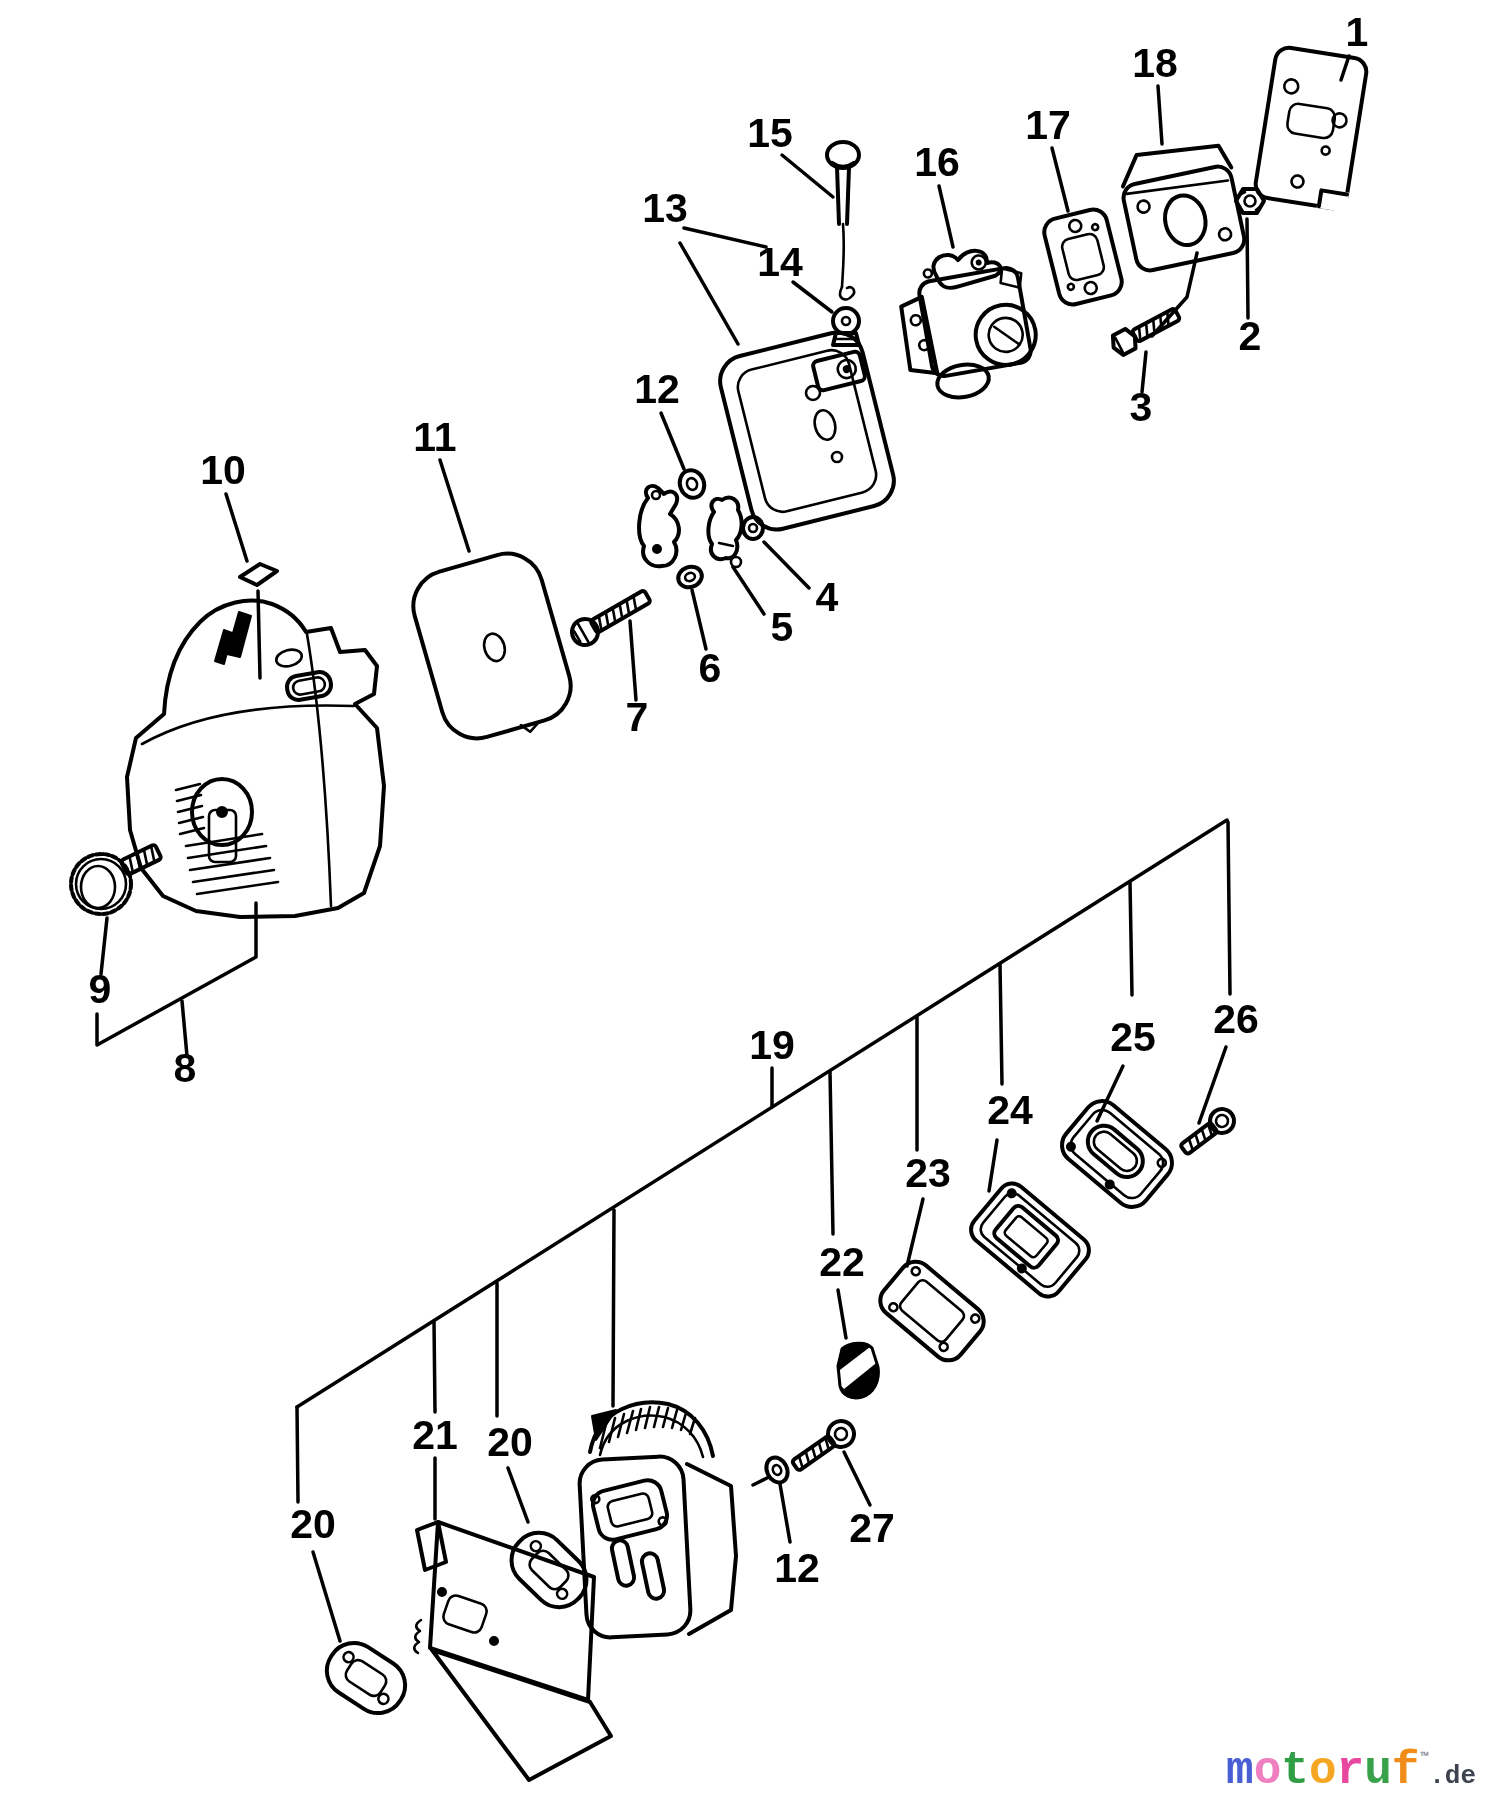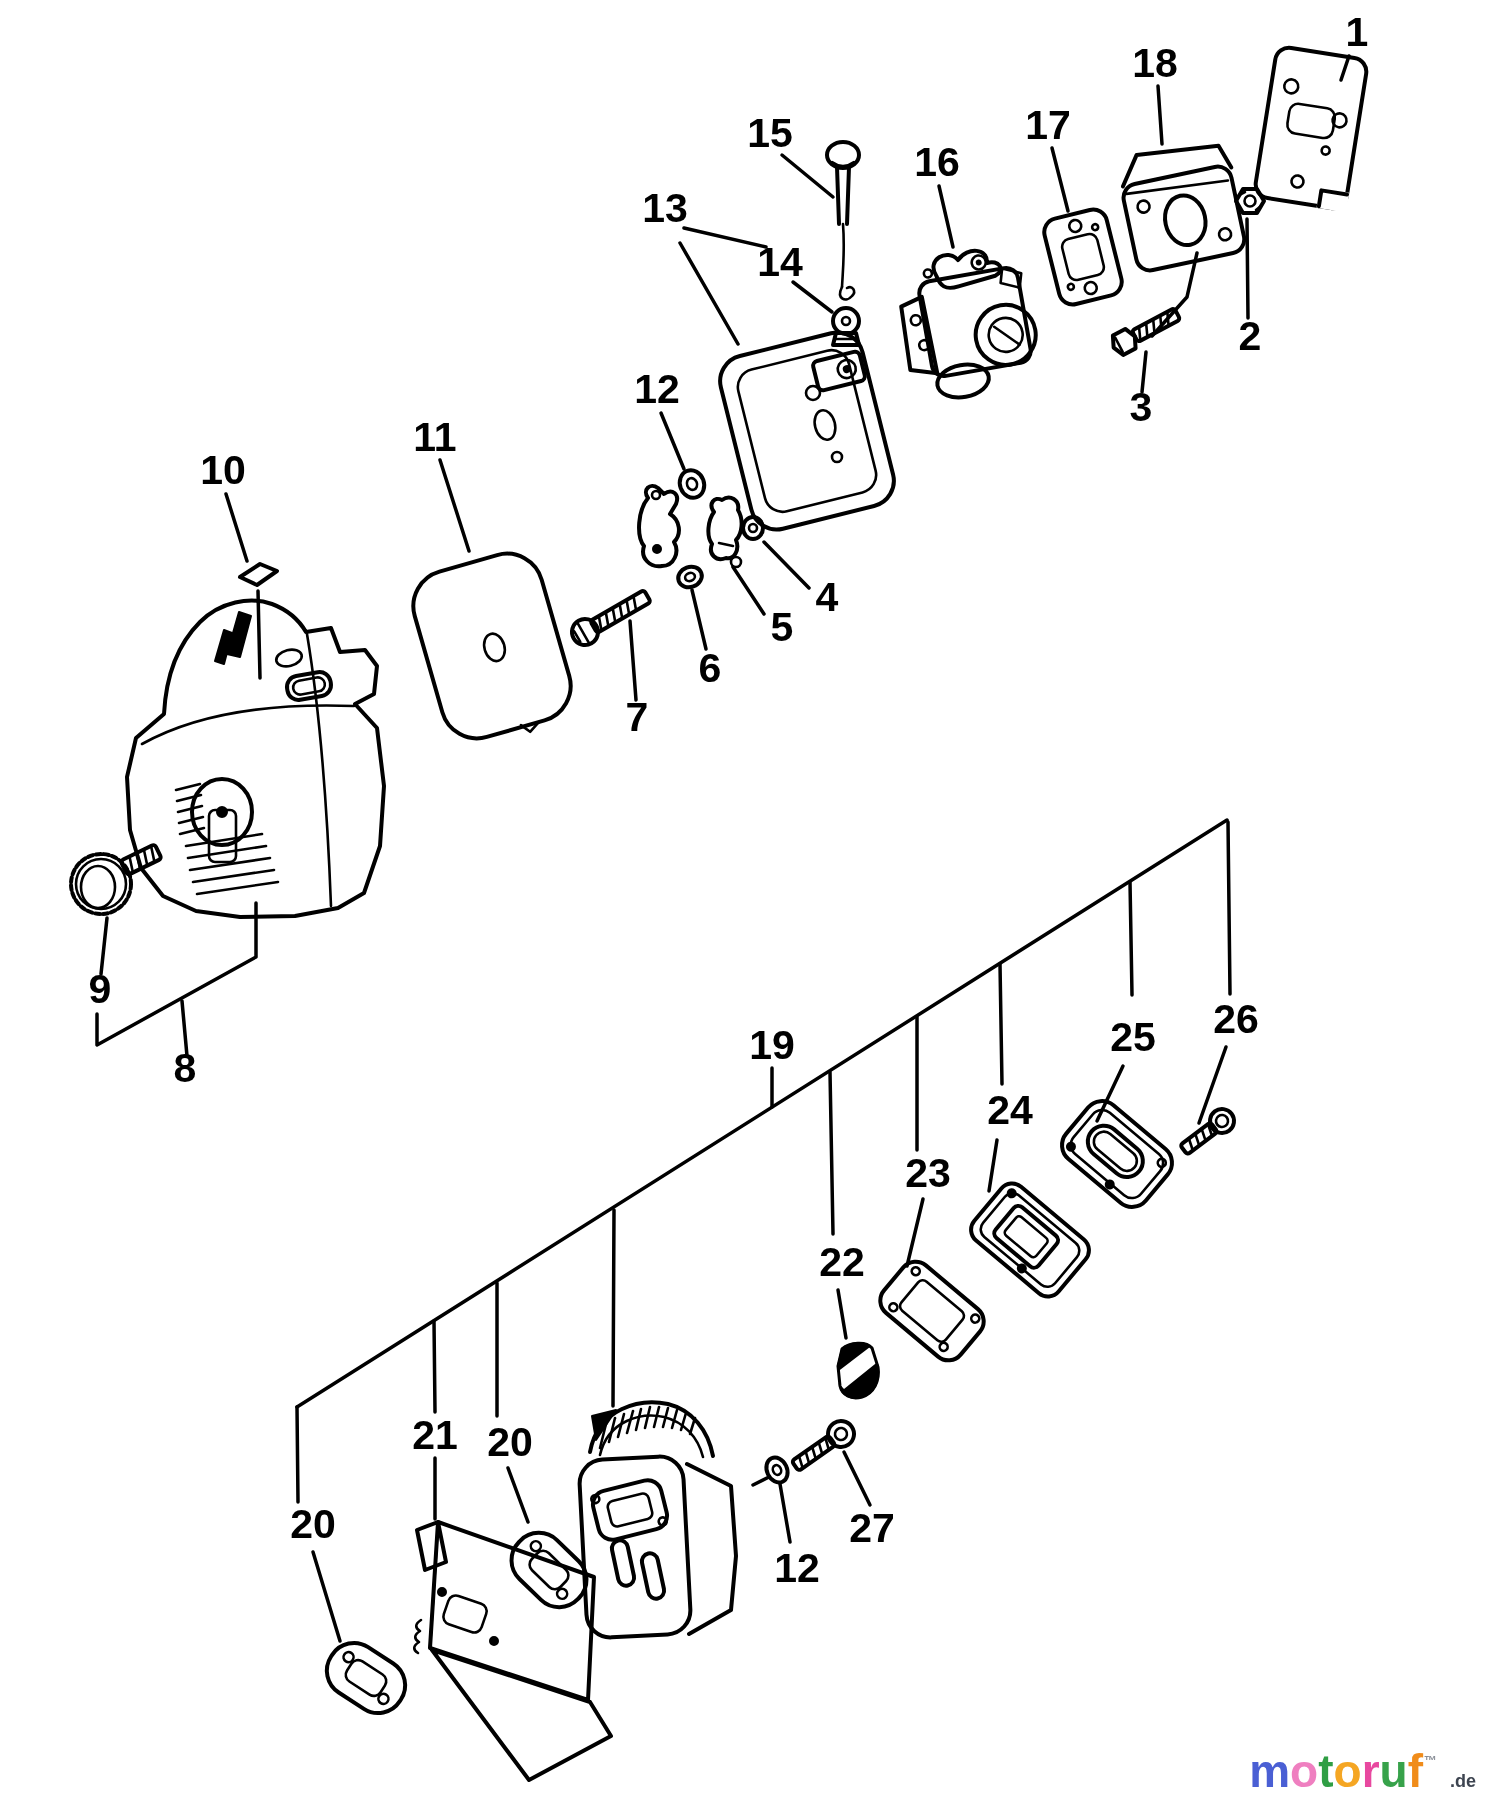--- a/index.html
+++ b/index.html
@@ -19,29 +19,29 @@
   svg#diagram text.plabel{
     font-family:"Liberation Sans", sans-serif;
     font-weight:bold;
     fill:#000;
     text-anchor:middle;
   }
   .watermark{
     position:absolute;
     right:10px;bottom:6px;
     display:flex;align-items:baseline;
-    font-family:Liberation Sans, sans-serif;
+    font-family:Liberation Mono, monospace;
     font-weight:600;
     line-height:1;
     user-select:none;
     cursor:pointer;
   }
   .watermark .lt{font-size:46px;}
   .watermark .tm{font-size:13px;margin-left:1px;transform:translateY(-22px);}
-  .watermark .sfx{font-size:18px;margin-left:13px;}
+  .watermark .sfx{font-size:26px;margin-left:1px;}
 </style>
 </head>
 <body>
 
 <div class="page">
 <svg id="diagram" viewBox="0 0 1486 1800">
 
   <defs>
     <g id="g20def">
       <rect x="-41" y="-27" width="82" height="54" rx="26" class="pt"></rect>

